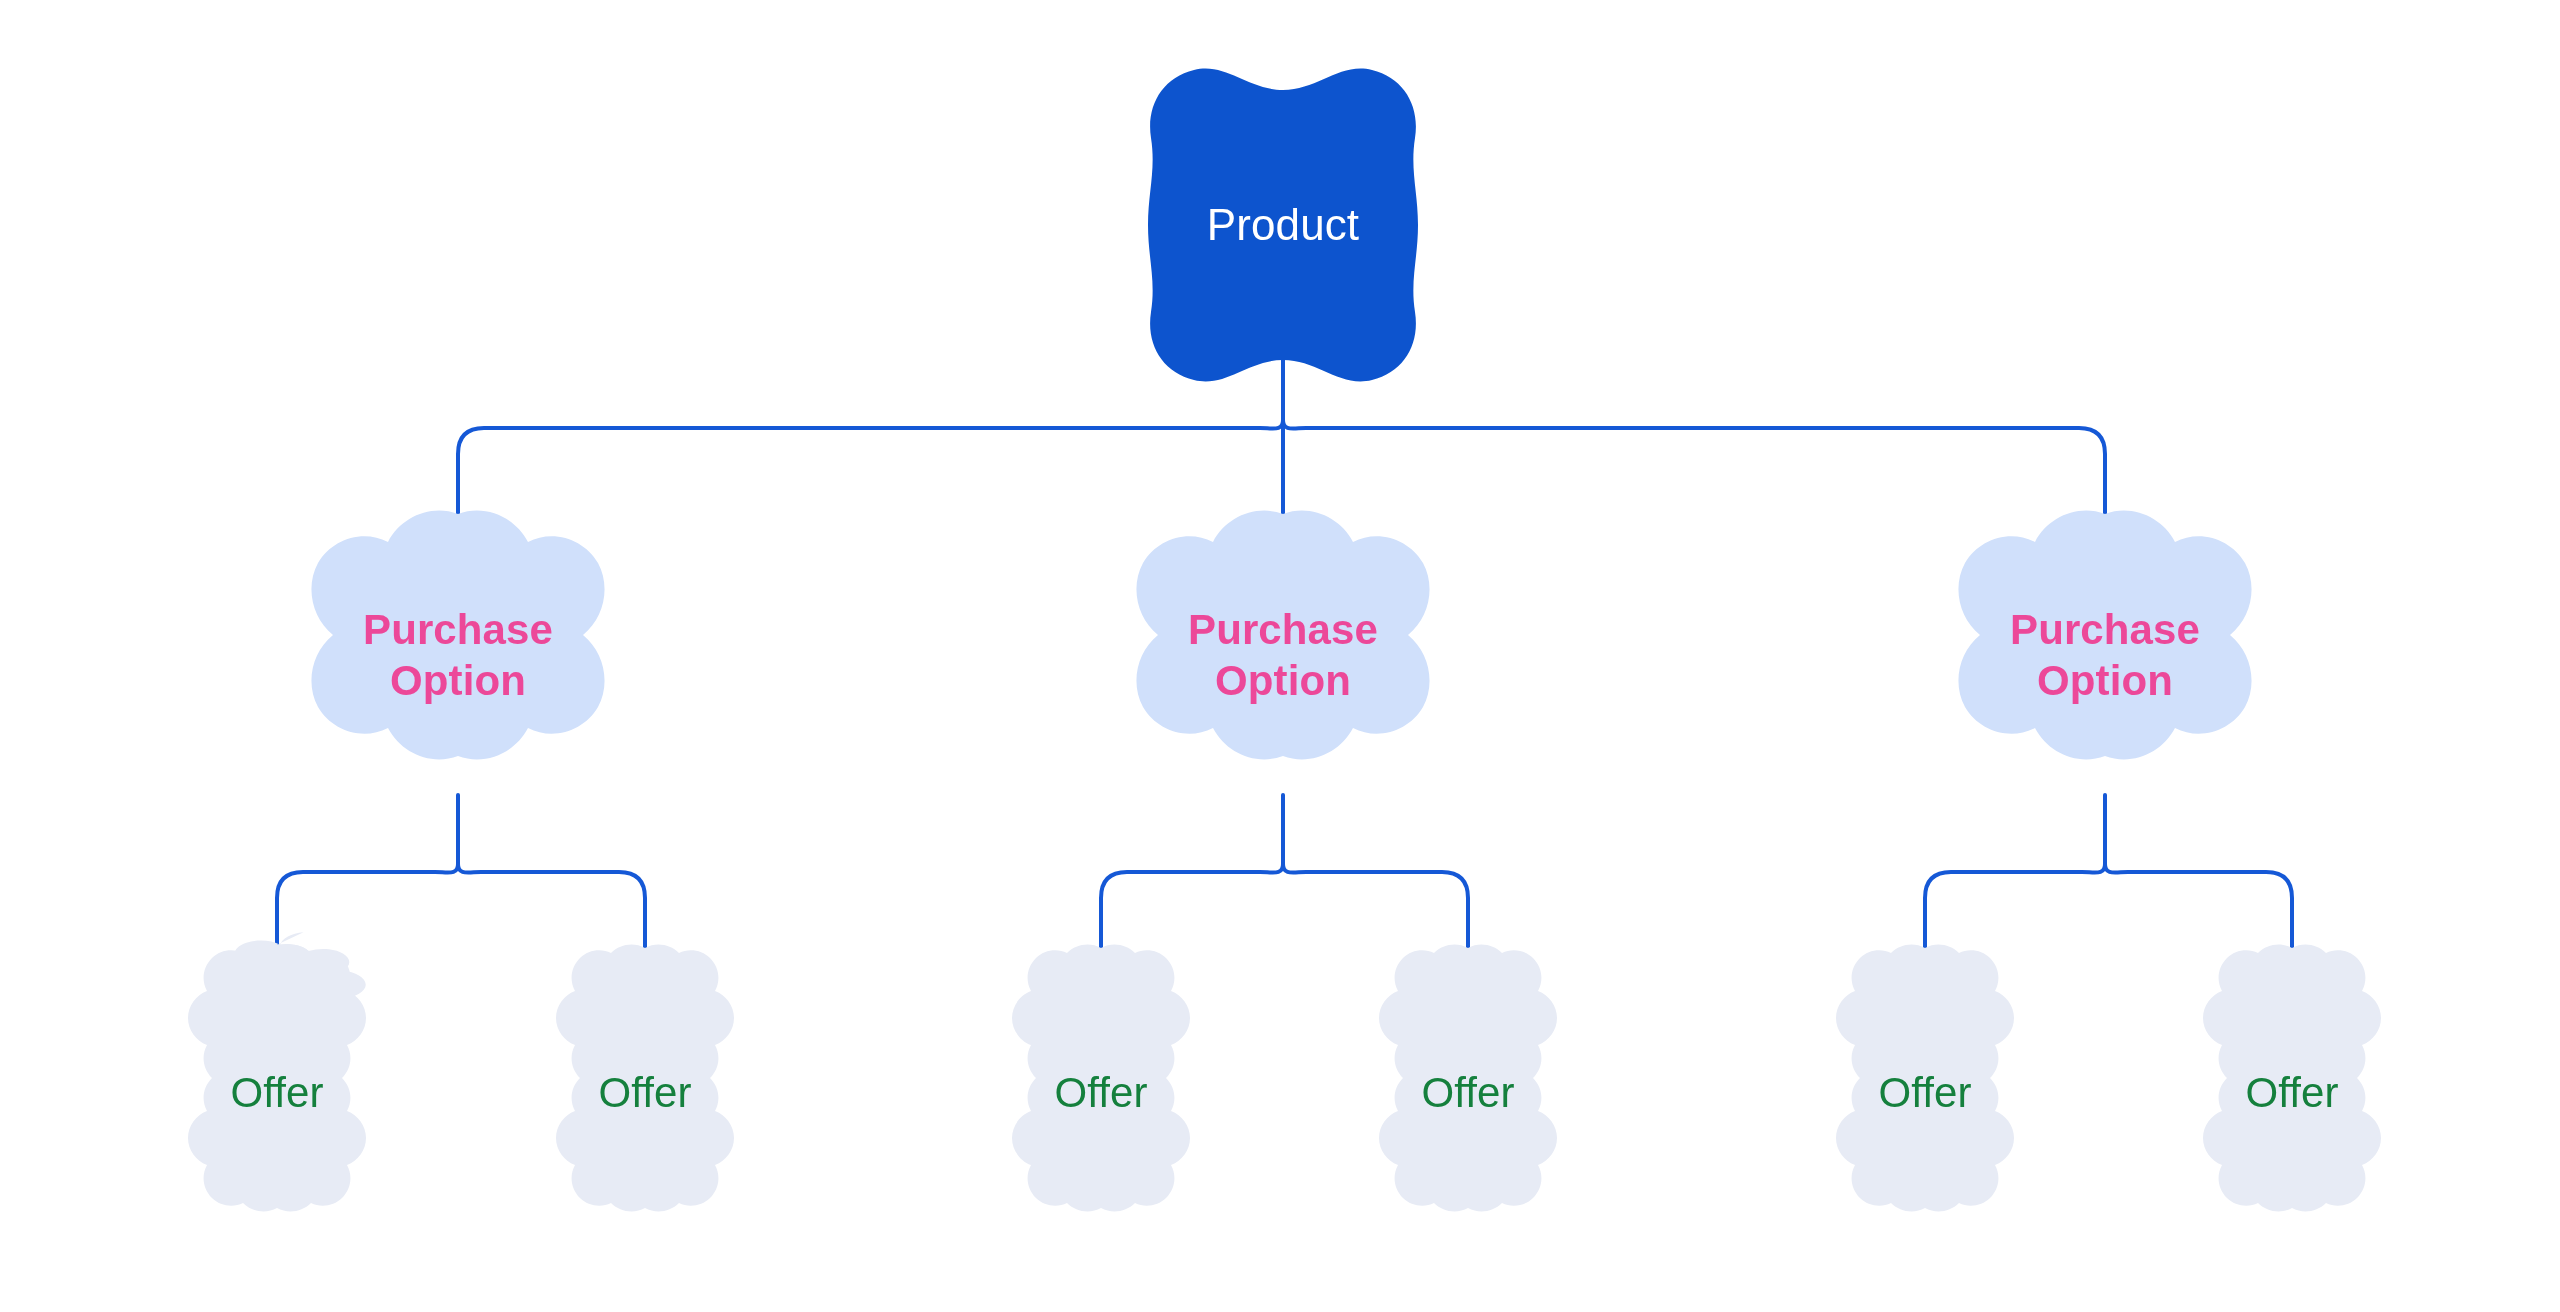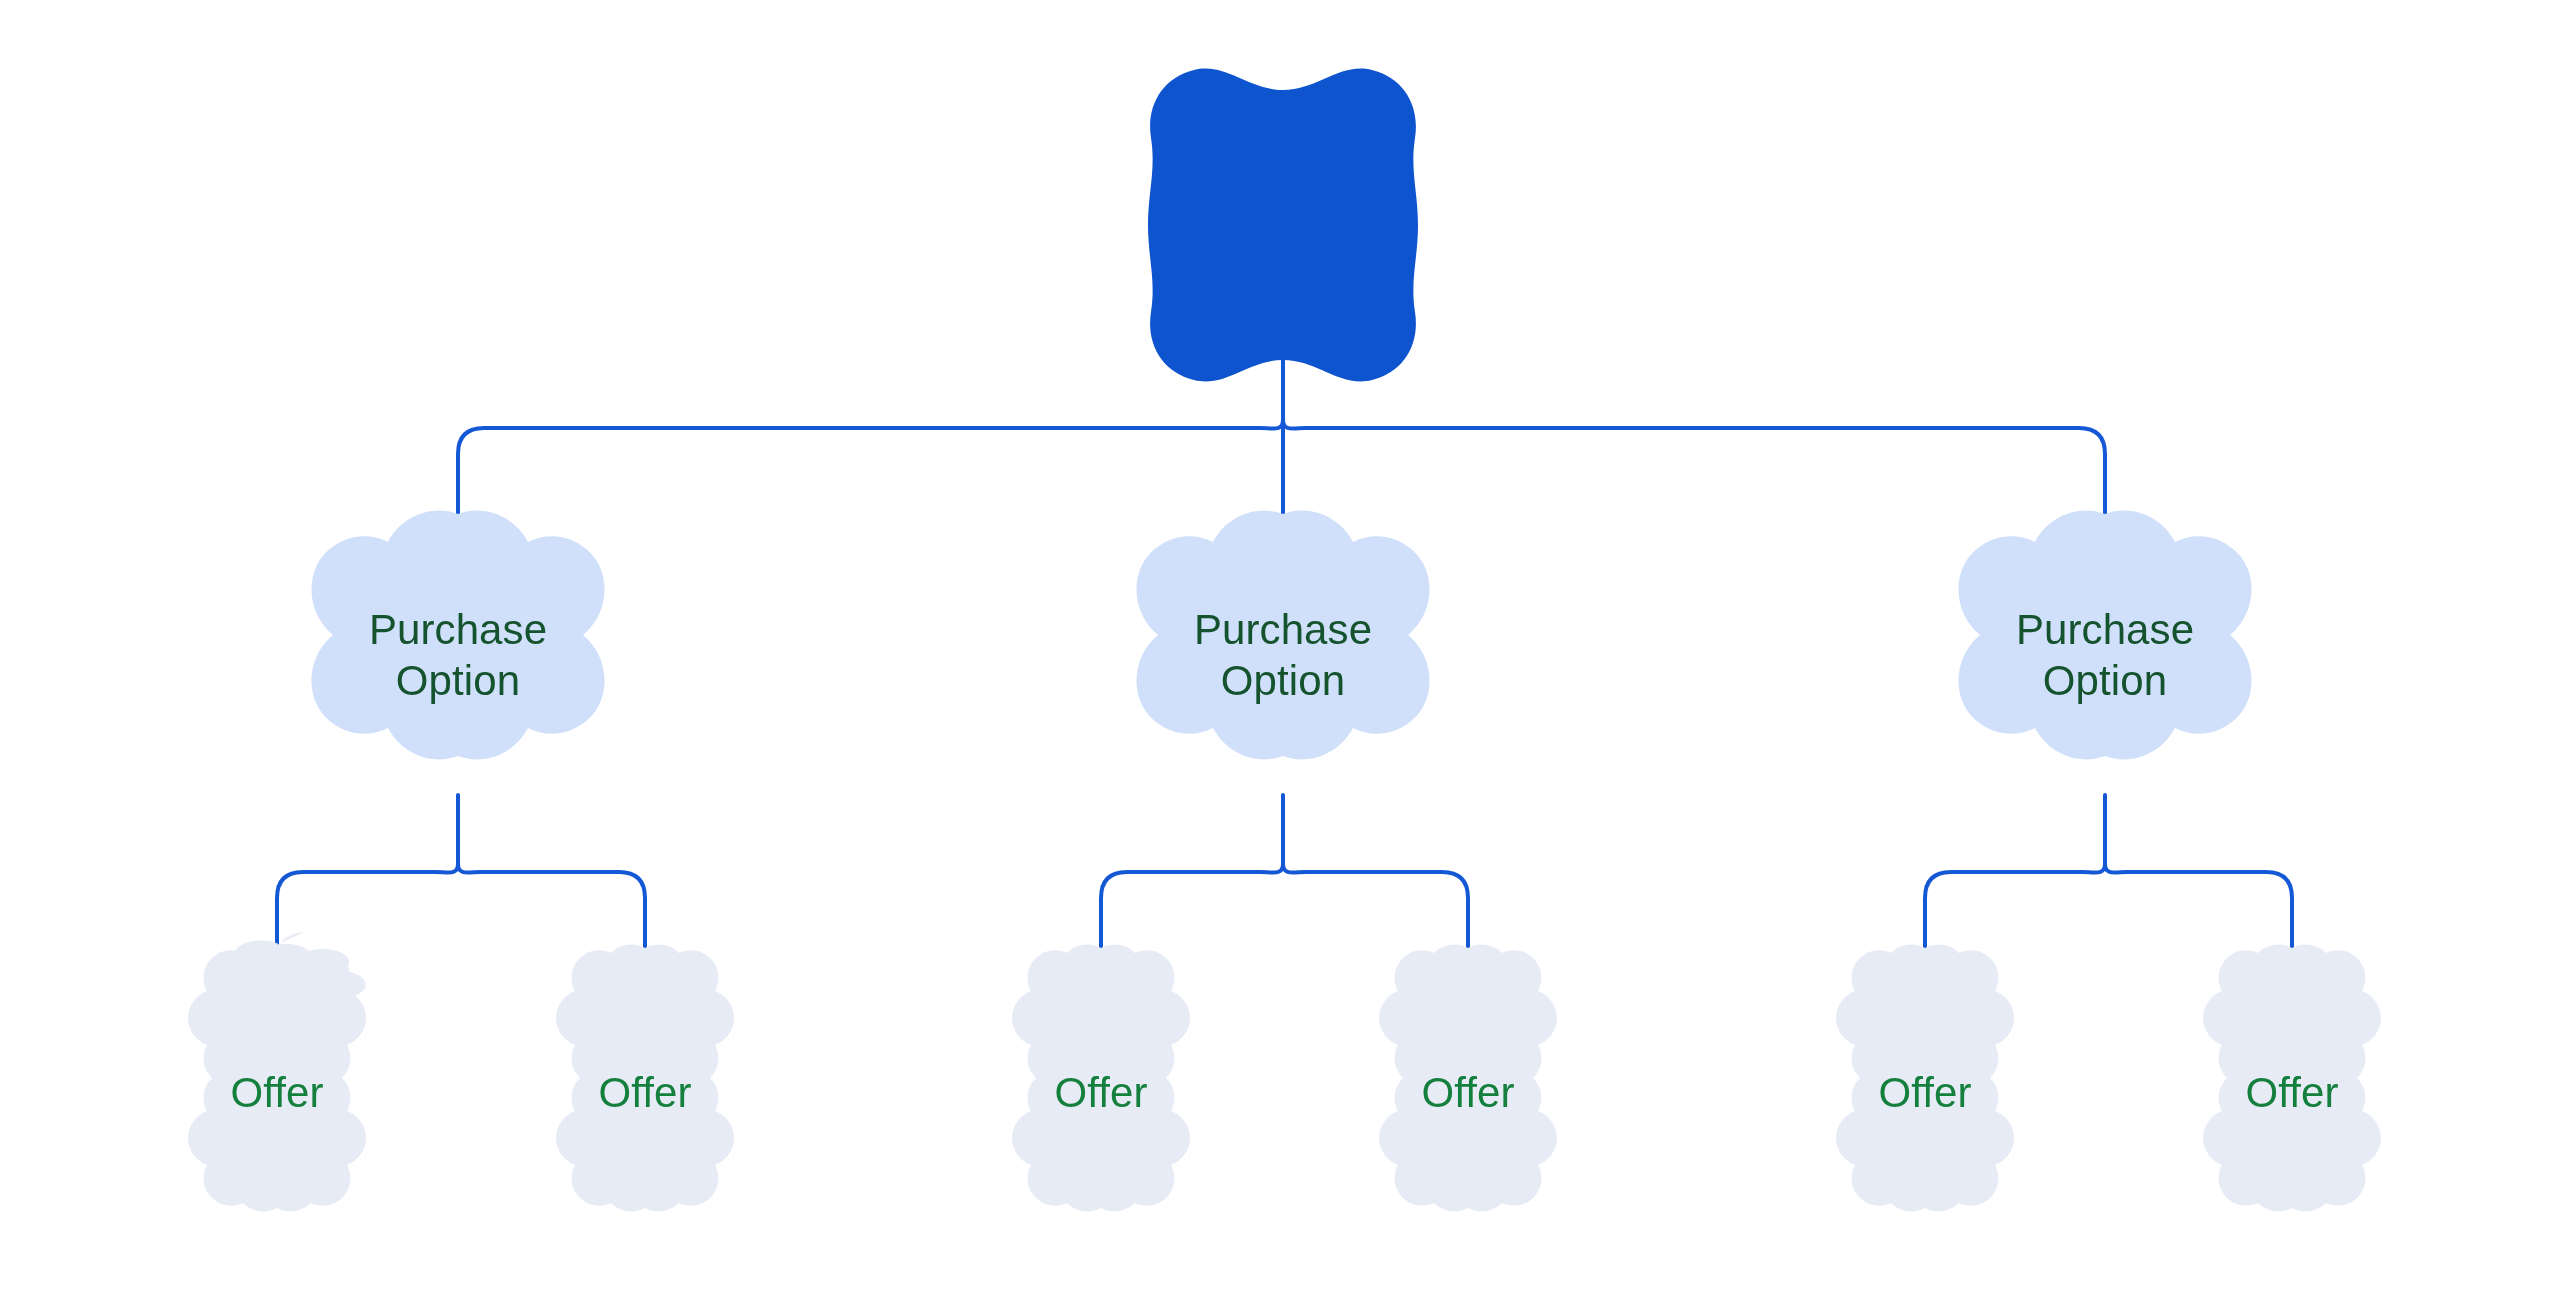--- a/index.html
+++ b/index.html
@@ -35,22 +35,22 @@
     letter-spacing: 0.1px;
   }
   .label-product {
     font-size: 44px;
     font-weight: 500;
     color: #ffffff;
     line-height: 1.18;
   }
   .label-option {
     font-size: 42px;
-    font-weight: 400;
-    color: #14532d;
+    font-weight: 700;
+    color: #ec4899;
     line-height: 1.22;
   }
   .label-offer {
     font-size: 42px;
     font-weight: 500;
     color: #15803d;
     line-height: 1.2;
   }
 </style>
 </head>
@@ -272,20 +272,21 @@
                  c 9 9 11 22 5 33 c 11 4 19 15 19 27 c 0 12 -8 23 -19 27
                  c 6 11 4 24 -5 33 c -8 8 -21 10 -31 5 c -9 9 -23 11 -34 5
                  c -11 6 -25 4 -34 -5 c -10 5 -23 3 -31 -5 c -9 -9 -11 -22 -5 -33
                  c -11 -4 -19 -15 -19 -27 c 0 -12 8 -23 19 -27 c -6 -11 -4 -24 5 -33
                  c -9 -9 -11 -22 -5 -33 c -11 -4 -19 -15 -19 -27 c 0 -12 8 -23 19 -27
                  c -6 -11 -4 -24 5 -33 c 8 -8 21 -10 31 -5 c 9 -9 23 -11 34 -5 Z"></path>
       </g>
     </g>
   </svg>
 
+  <div class="node-label label-product" style="left:1148px; top:180px; width:270px; height:90px;">Product</div>
 
   <div class="node-label label-option" style="left:315px; top:600px; width:286px; height:110px;">Purchase
 Option</div>
   <div class="node-label label-option" style="left:1140px; top:600px; width:286px; height:110px;">Purchase
 Option</div>
   <div class="node-label label-option" style="left:1962px; top:600px; width:286px; height:110px;">Purchase
 Option</div>
 
   <div class="node-label label-offer" style="left:183px; top:1063px; width:188px; height:60px;">Offer</div>
   <div class="node-label label-offer" style="left:551px; top:1063px; width:188px; height:60px;">Offer</div>

